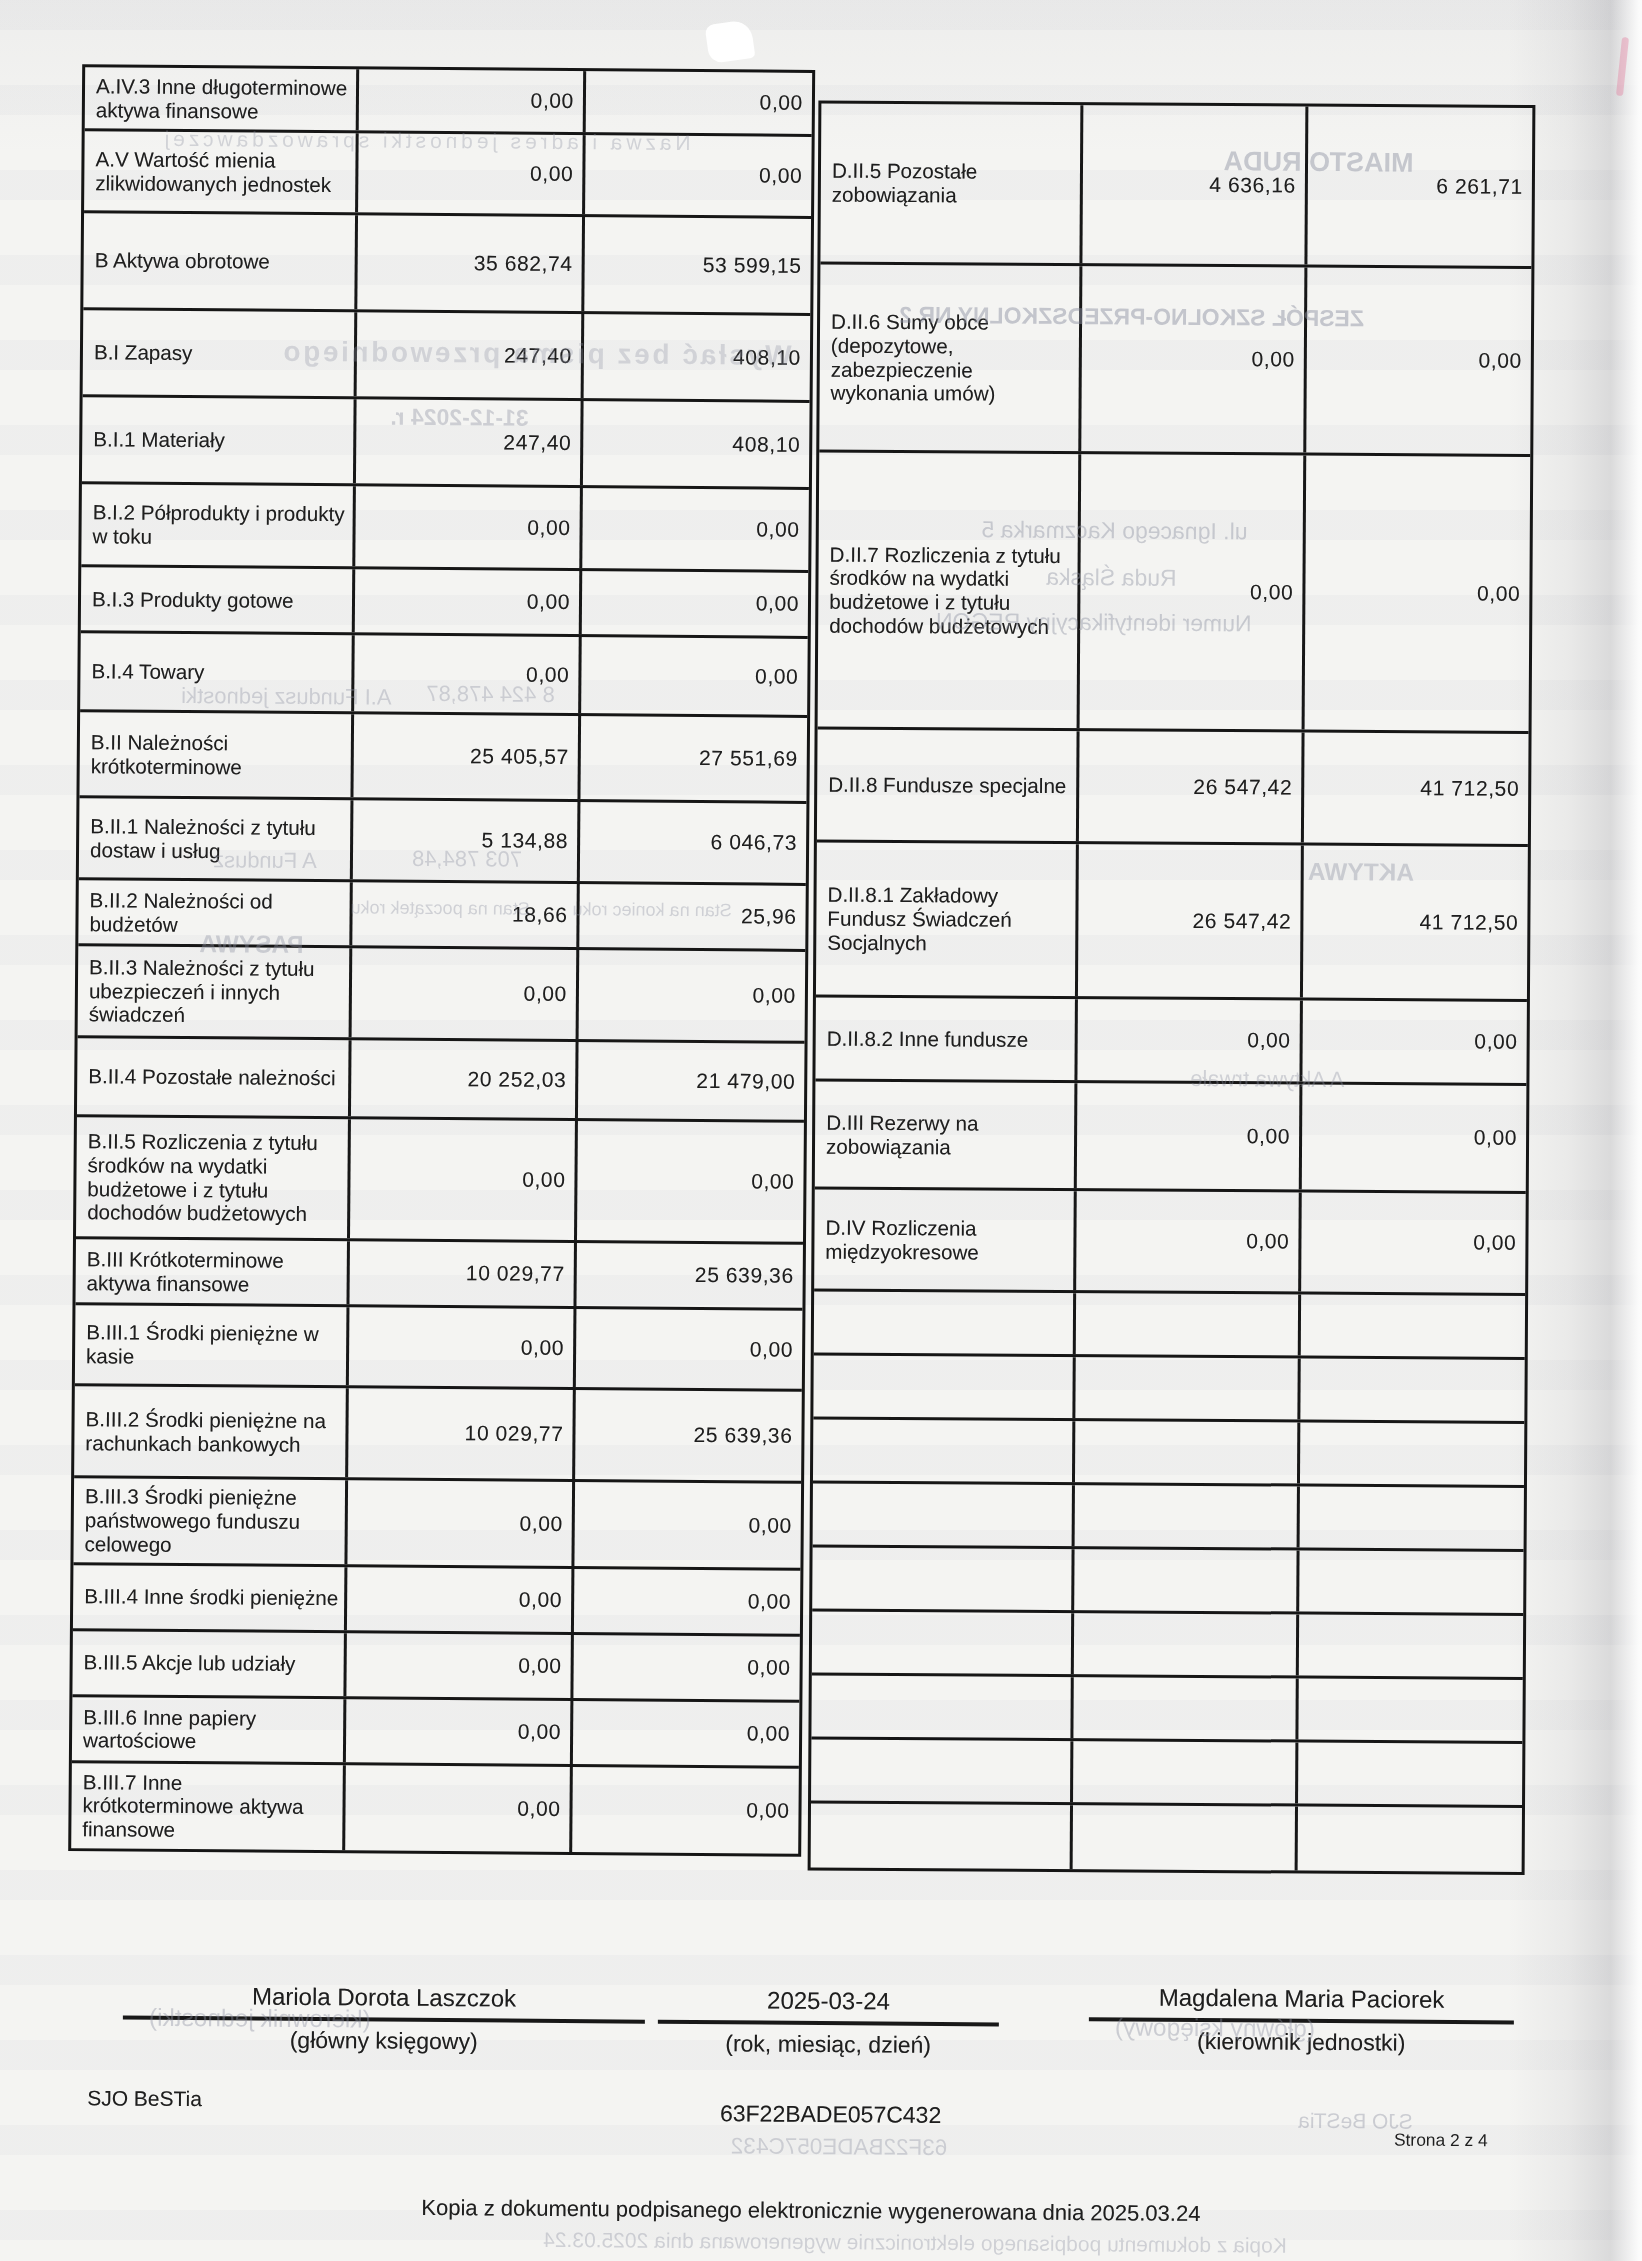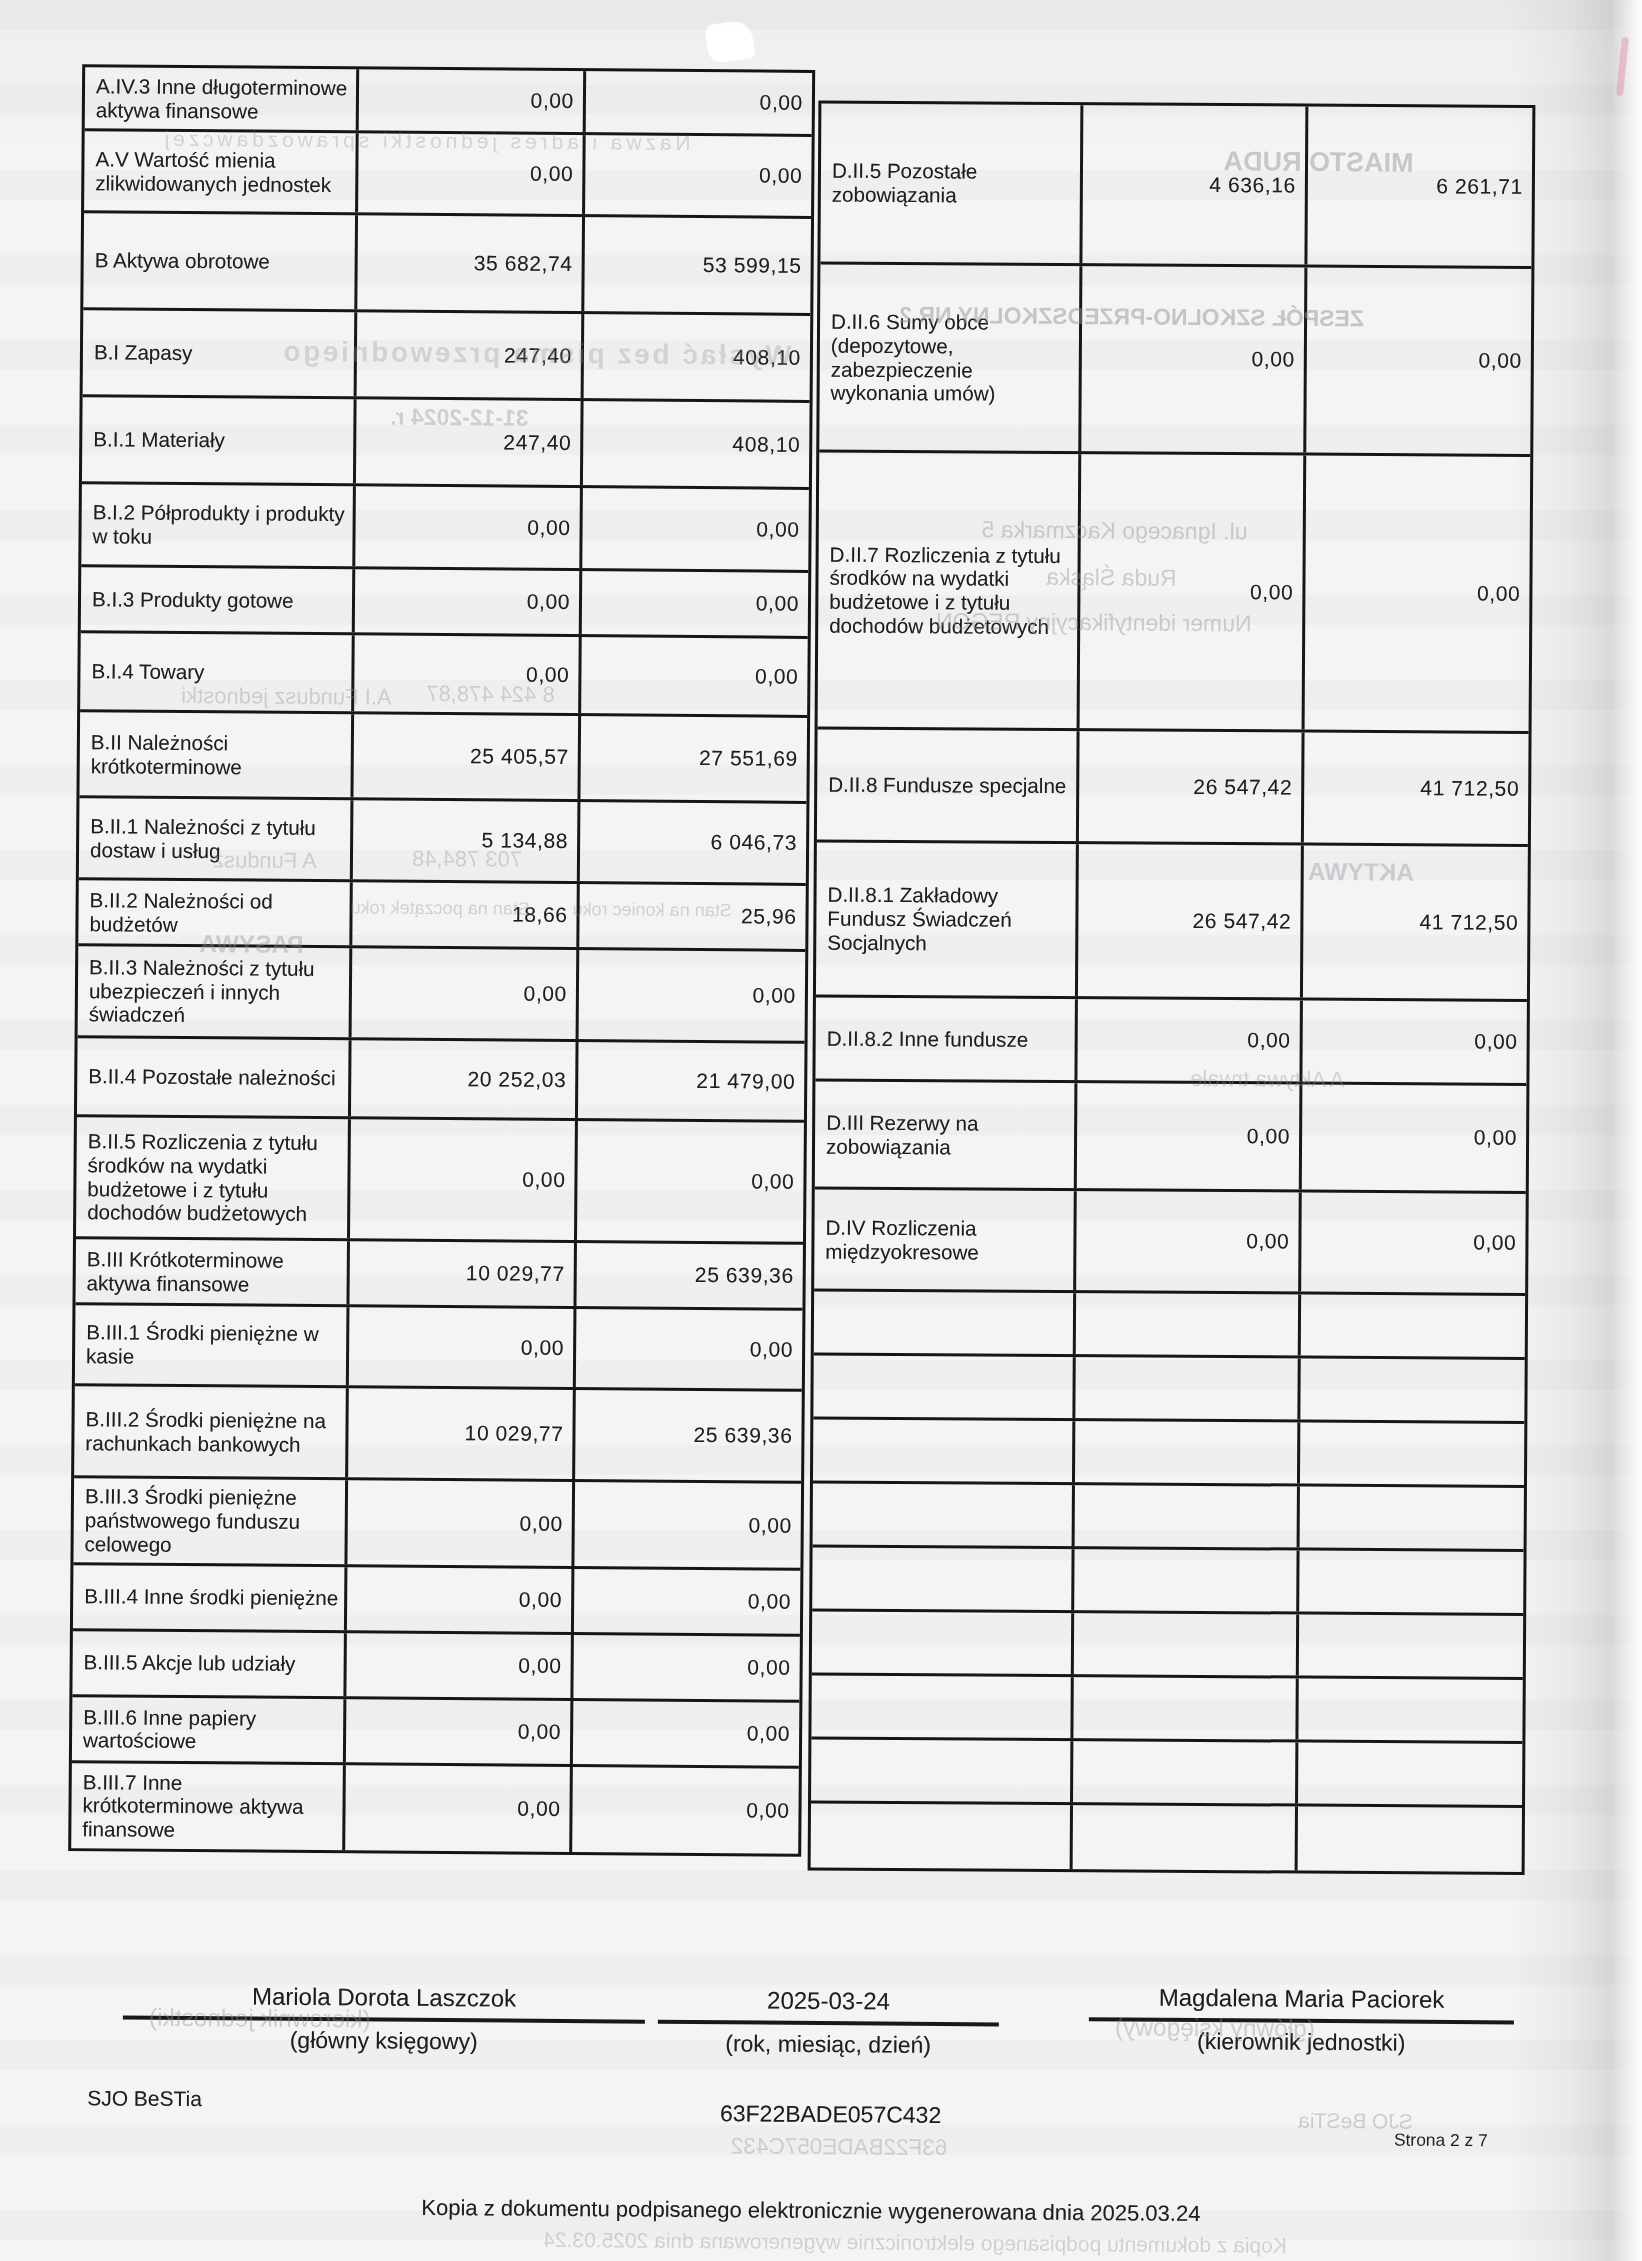--- a/index.html
+++ b/index.html
@@ -379,20 +379,20 @@
       <div class="sig-name">2025-03-24</div>
       <div class="sig-role">(rok, miesiąc, dzień)</div>
     </div>
     <div class="sig sig-right">
       <div class="sig-name">Magdalena Maria Paciorek</div>
       <div class="sig-role">(kierownik jednostki)</div>
     </div>
 
     <div class="bestia">SJO BeSTia</div>
     <div class="hash">63F22BADE057C432</div>
-    <div class="page-num">Strona 2 z 7</div>
+    <div class="page-num">Strona 2 z 4</div>
     <div class="footer-note">Kopia z dokumentu podpisanego elektronicznie wygenerowana dnia 2025.03.24</div>
   </div>
 
   <div class="edge"></div>
   <div class="scan-mark"></div>
 </div>
 
 
 </body></html>

